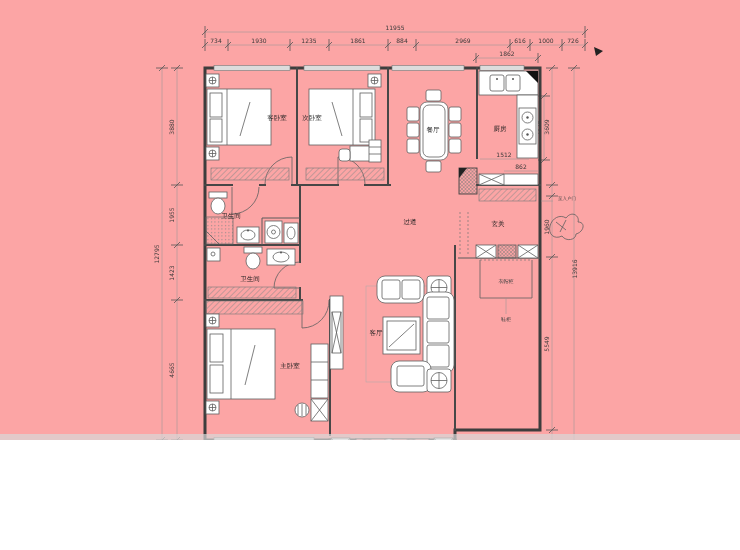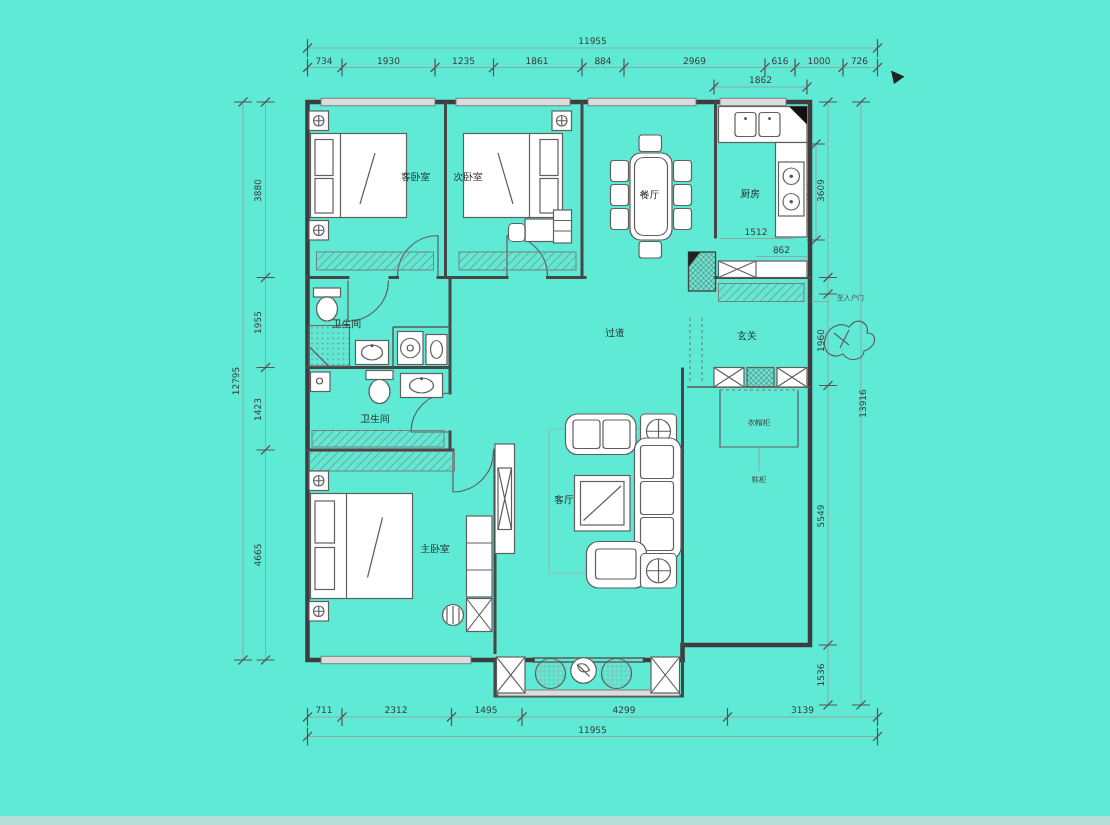--- a/index.html
+++ b/index.html
@@ -1,16 +1,16 @@
 <!DOCTYPE html>
 <html><head>
 <meta charset="utf-8">
 <style>
   html,body{margin:0;padding:0;background:#fff;}
-  .stage{position:relative;width:740px;height:550px;background:#5eead4;overflow:hidden;
+  .stage{position:relative;width:740px;height:440px;background:#fca5a5;overflow:hidden;
          font-family:"DejaVu Sans",sans-serif;text-align:center;}
   svg{position:absolute;left:0;top:0;}
   .bottom-strip{position:absolute;left:0;bottom:0;width:740px;height:6px;background:#d9d9d9;opacity:.7;}
   .w3{stroke:#3d3d3d;stroke-width:3;fill:none;stroke-linecap:square}
   .w2{stroke:#474747;stroke-width:2;fill:none;stroke-linecap:square}
   .w1{stroke:#5a5a5a;stroke-width:1;fill:none}
   .fn{stroke:#5f5f5f;stroke-width:.8;fill:#fff}
   .fo{stroke:#5f5f5f;stroke-width:.8;fill:none}
   .dim{stroke:#999;stroke-width:.55;fill:none}
   .tk{stroke:#555;stroke-width:.8;fill:none}

